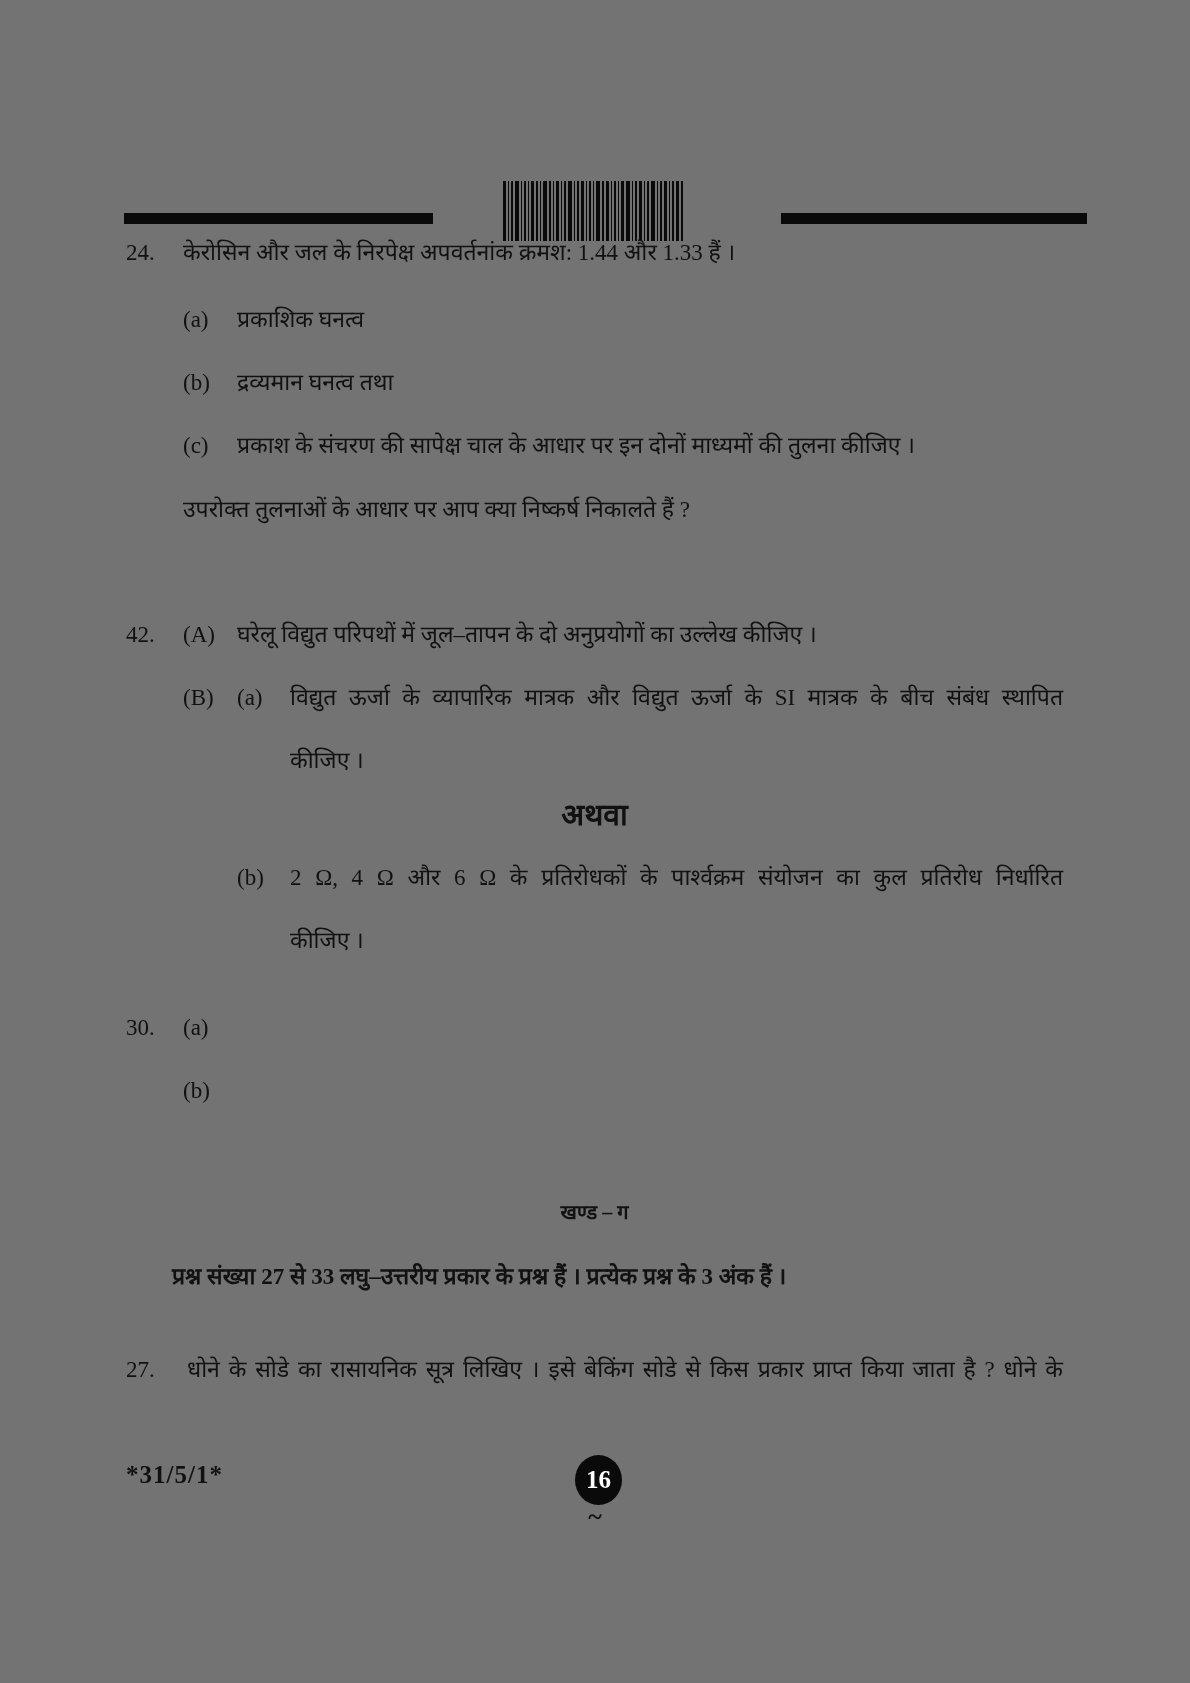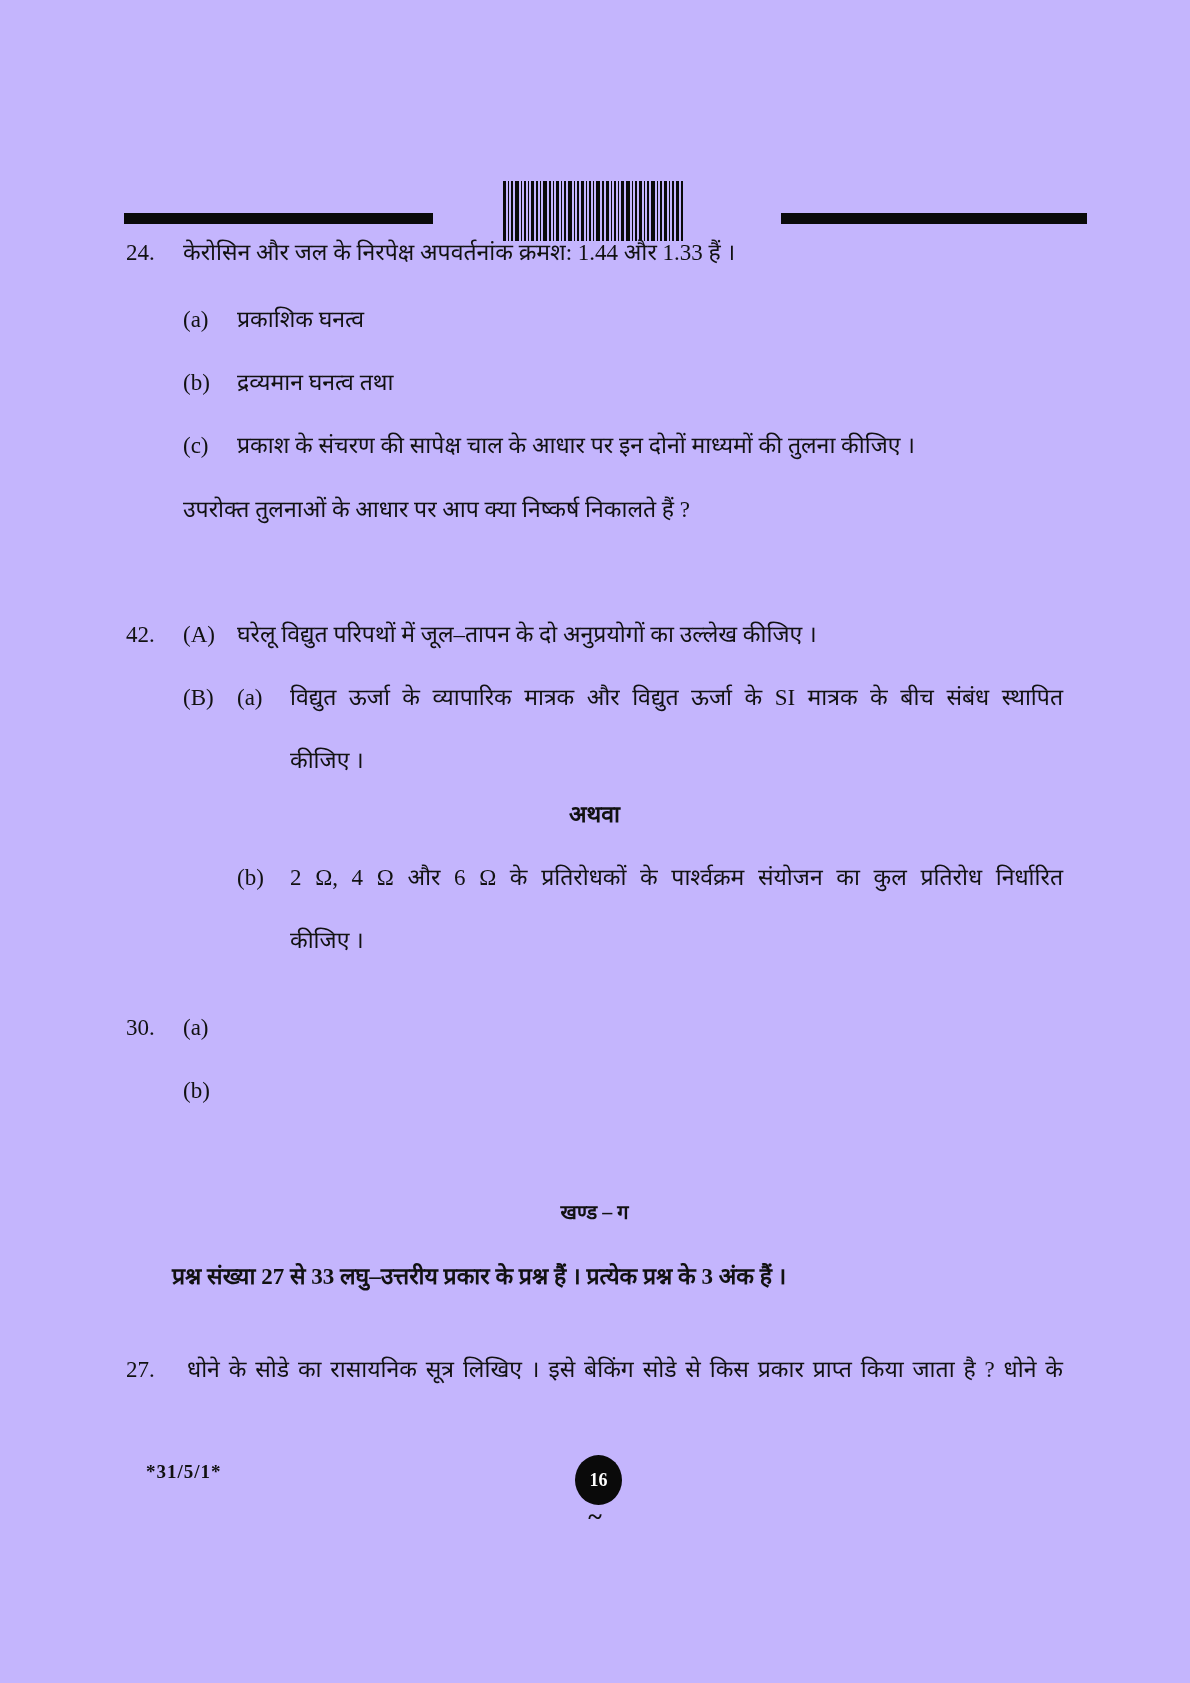--- a/index.html
+++ b/index.html
@@ -1,19 +1,19 @@
 <!DOCTYPE html>
 <html><head>
 <meta charset="utf-8">
 <style>
   html,body{margin:0;padding:0;background:#ffffff;}
   .page{
     position:relative;
     width:1190px;height:1683px;
-    background:#c4b5fd;
+    background:#737373;
     font-family:"Liberation Serif","DejaVu Serif",serif;
     color:#111111;
     overflow:hidden;
   }
   
   .rule{position:absolute;height:11px;background:#0a0a0a;}
   .rule.left{left:124px;top:213px;width:309px;}
   .rule.right{left:781px;top:213px;width:306px;}
   .barcode{position:absolute;left:503px;top:181px;width:180px;height:60px;}
   
@@ -22,34 +22,34 @@
     display:flex;align-items:baseline;
     font-size:23px;line-height:30px;
   }
   .num{flex:0 0 57px;}
   .l1{flex:0 0 54px;}
   .l2{flex:0 0 53px;}
   .txt{flex:1 1 auto;}
   .just{text-align:justify;text-align-last:justify;}
   .center-row{
     position:absolute;left:126px;right:127px;
-    text-align:center;font-size:23px;line-height:30px;
+    text-align:center;font-size:30px;line-height:30px;
   }
   .bold{font-weight:700;}
   
   .paper-code{
     position:absolute;left:126px;top:1461px;
-    font-size:19px;font-weight:700;letter-spacing:1px;margin-left:20px;
+    font-size:25px;font-weight:700;letter-spacing:1px;
   }
   .page-circle{
     position:absolute;left:575px;top:1455px;
     width:47px;height:50px;border-radius:50%;
     background:#0a0a0a;color:#ffffff;
     display:flex;align-items:center;justify-content:center;
-    font-size:18px;font-weight:700;
+    font-size:25px;font-weight:700;
   }
   .tilde-mark{
     position:absolute;left:0;right:0;top:1502px;
     text-align:center;font-size:26px;font-weight:700;
   }
 </style>
 </head>
 <body>
 
 <div class="page">

